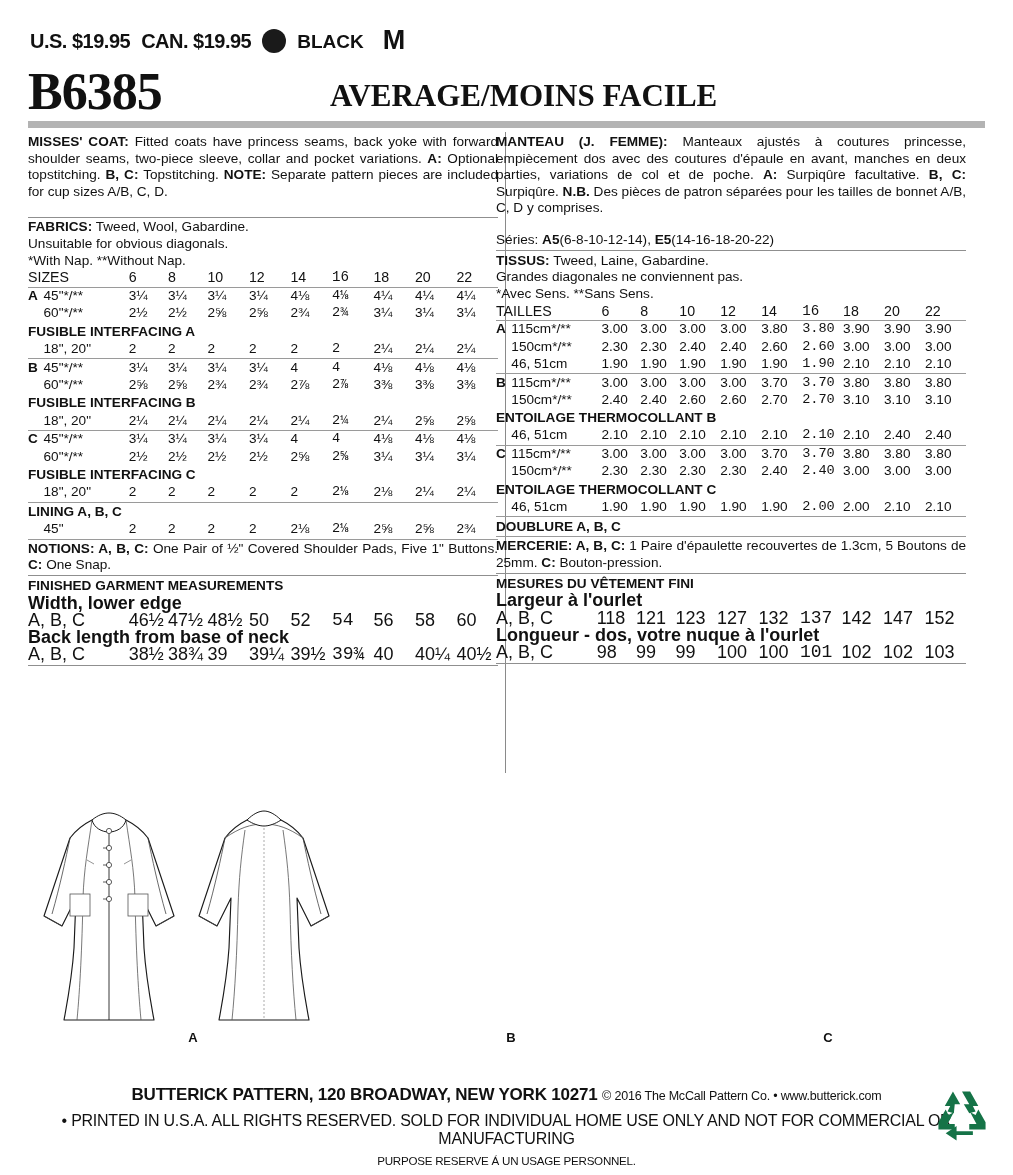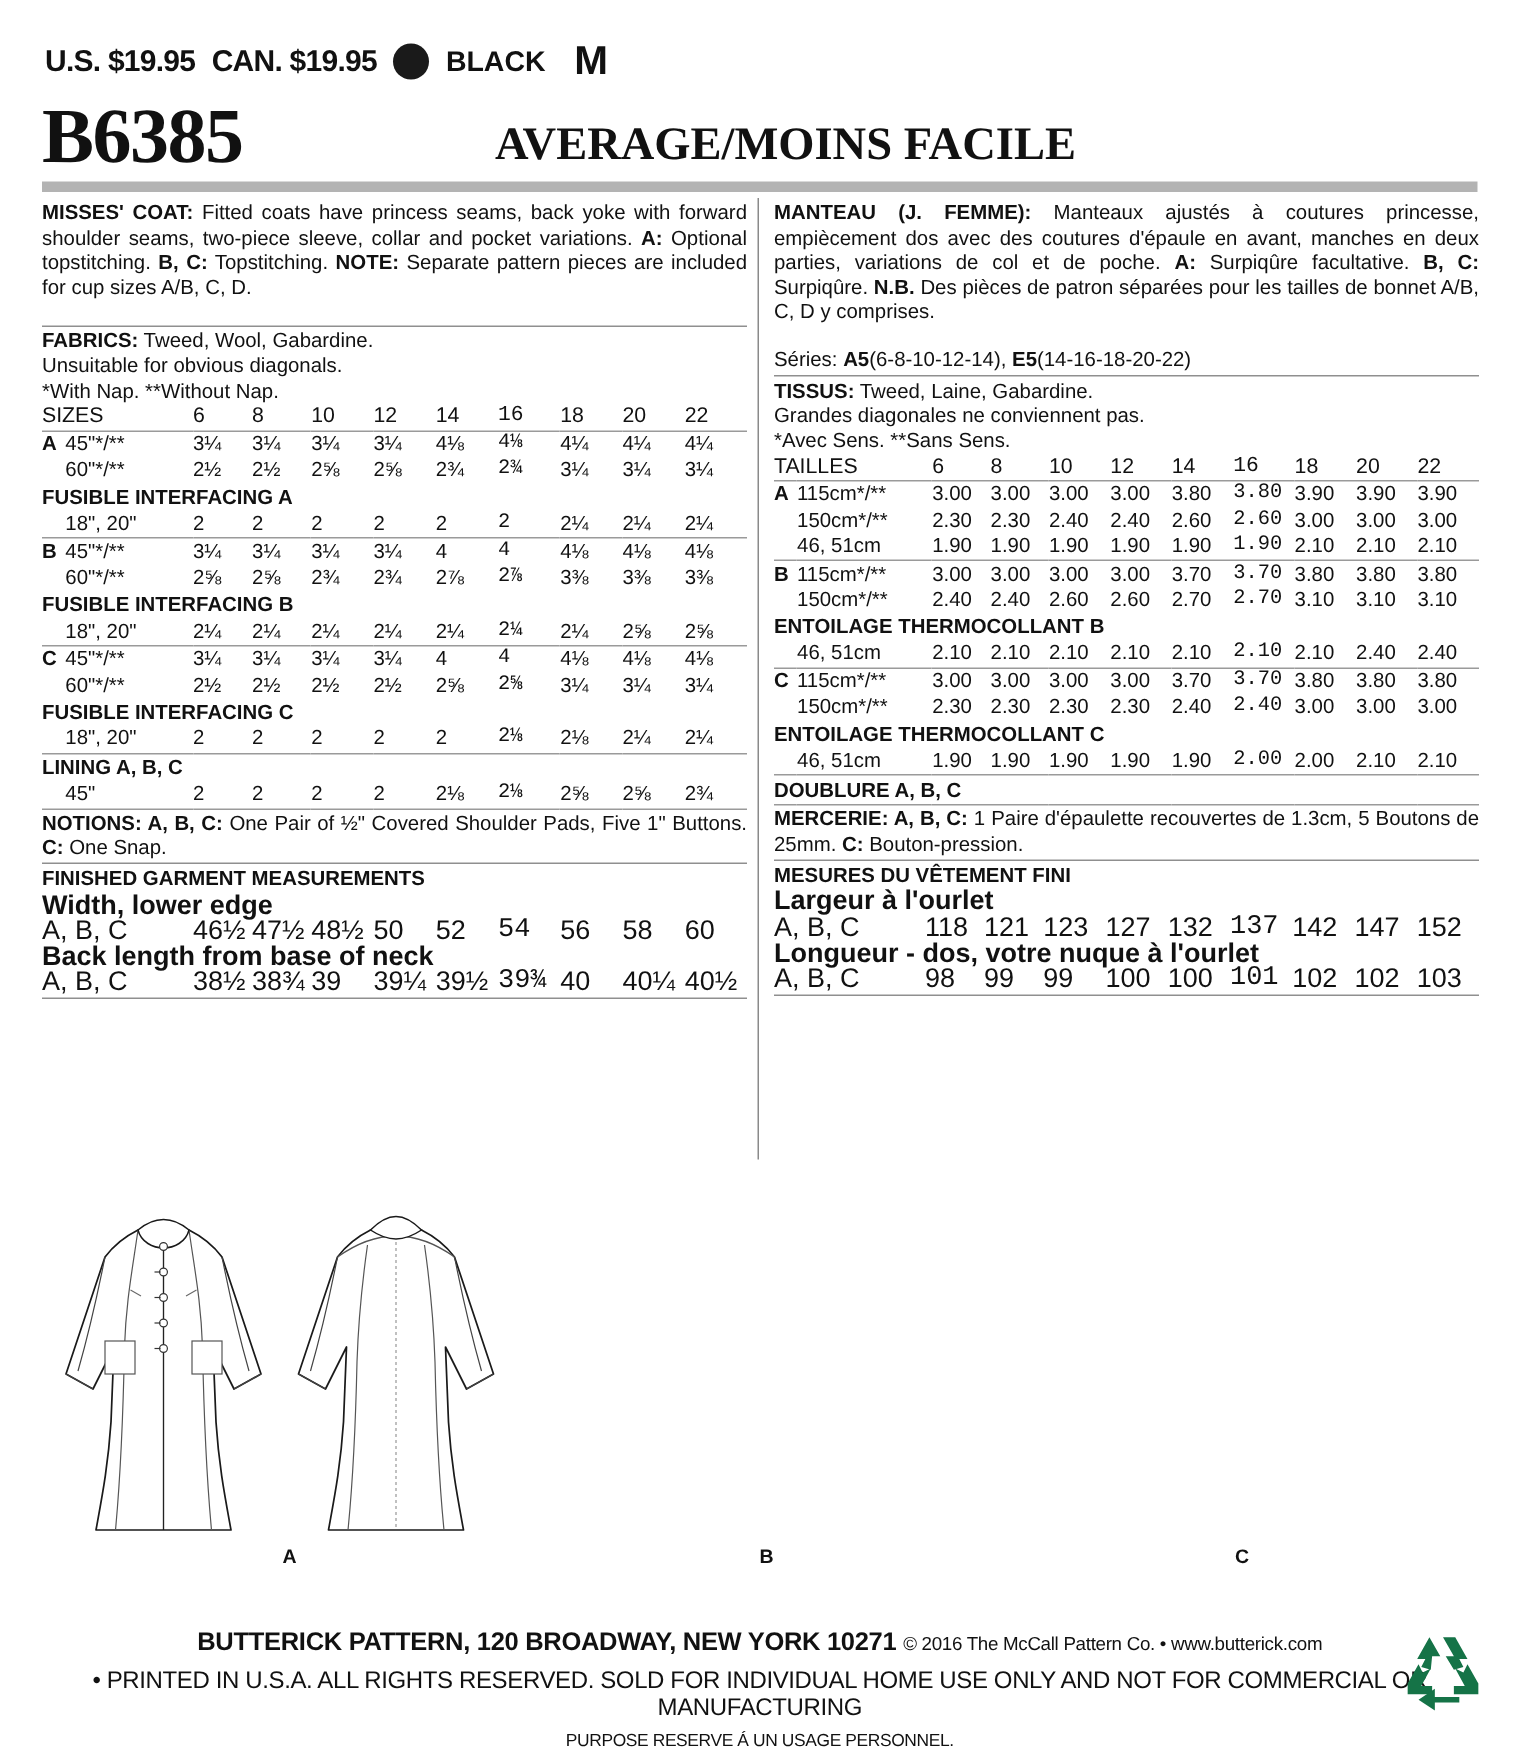--- a/index.html
+++ b/index.html
@@ -43,21 +43,21 @@
     background:#b3b3b3;
   }
 
   
   .vdiv {
     position:absolute; left:505px; top:132px; width:1px; height:641px;
     background:#8a8a8a;
   }
   .col { position:absolute; top:134px; font-size:13.6px; line-height:16.6px; }
   .col.left  { left:28px;  width:470px; }
-  .col.right { left:516px; width:470px; }
+  .col.right { left:496px; width:470px; }
 
   .desc { text-align:justify; margin:0 0 0 0; }
   .desc b { font-weight:bold; }
   .gap { height:15px; }
 
   .rule   { border-top:1px solid #8f8f8f; margin:1.5px 0 1.5px; }
   .line { white-space:nowrap; }
   .b { font-weight:bold; }
 
   

